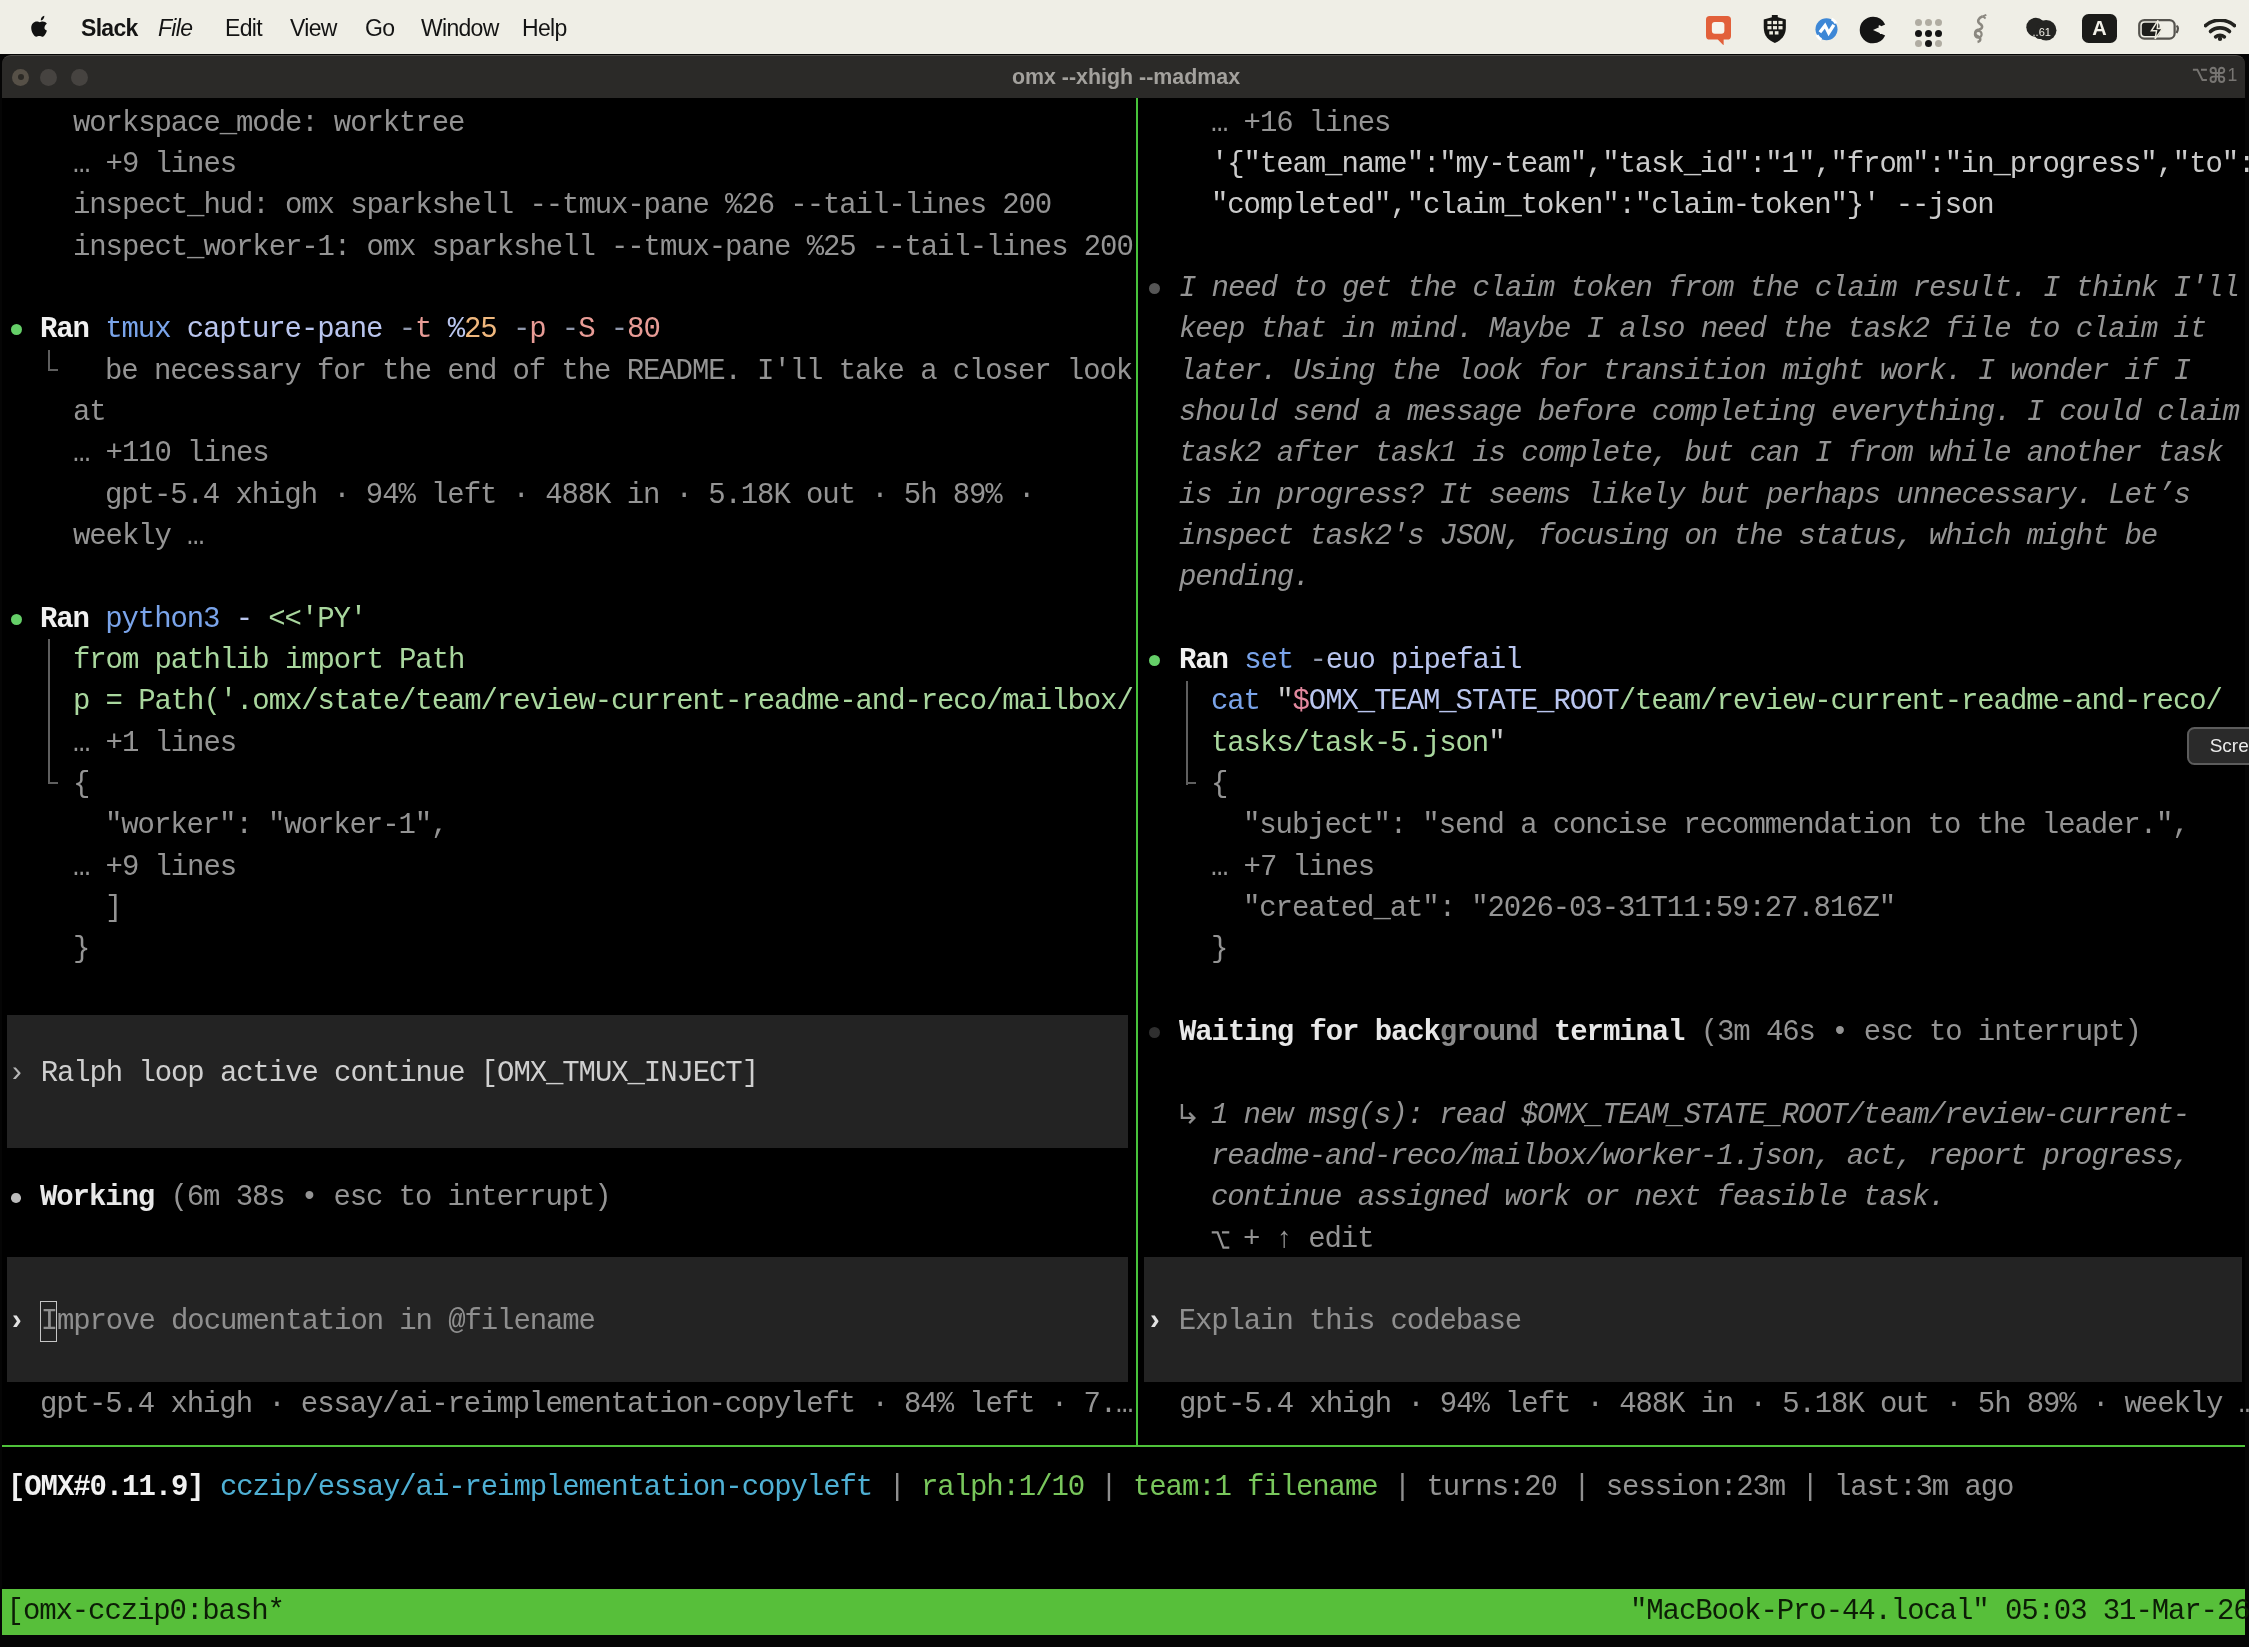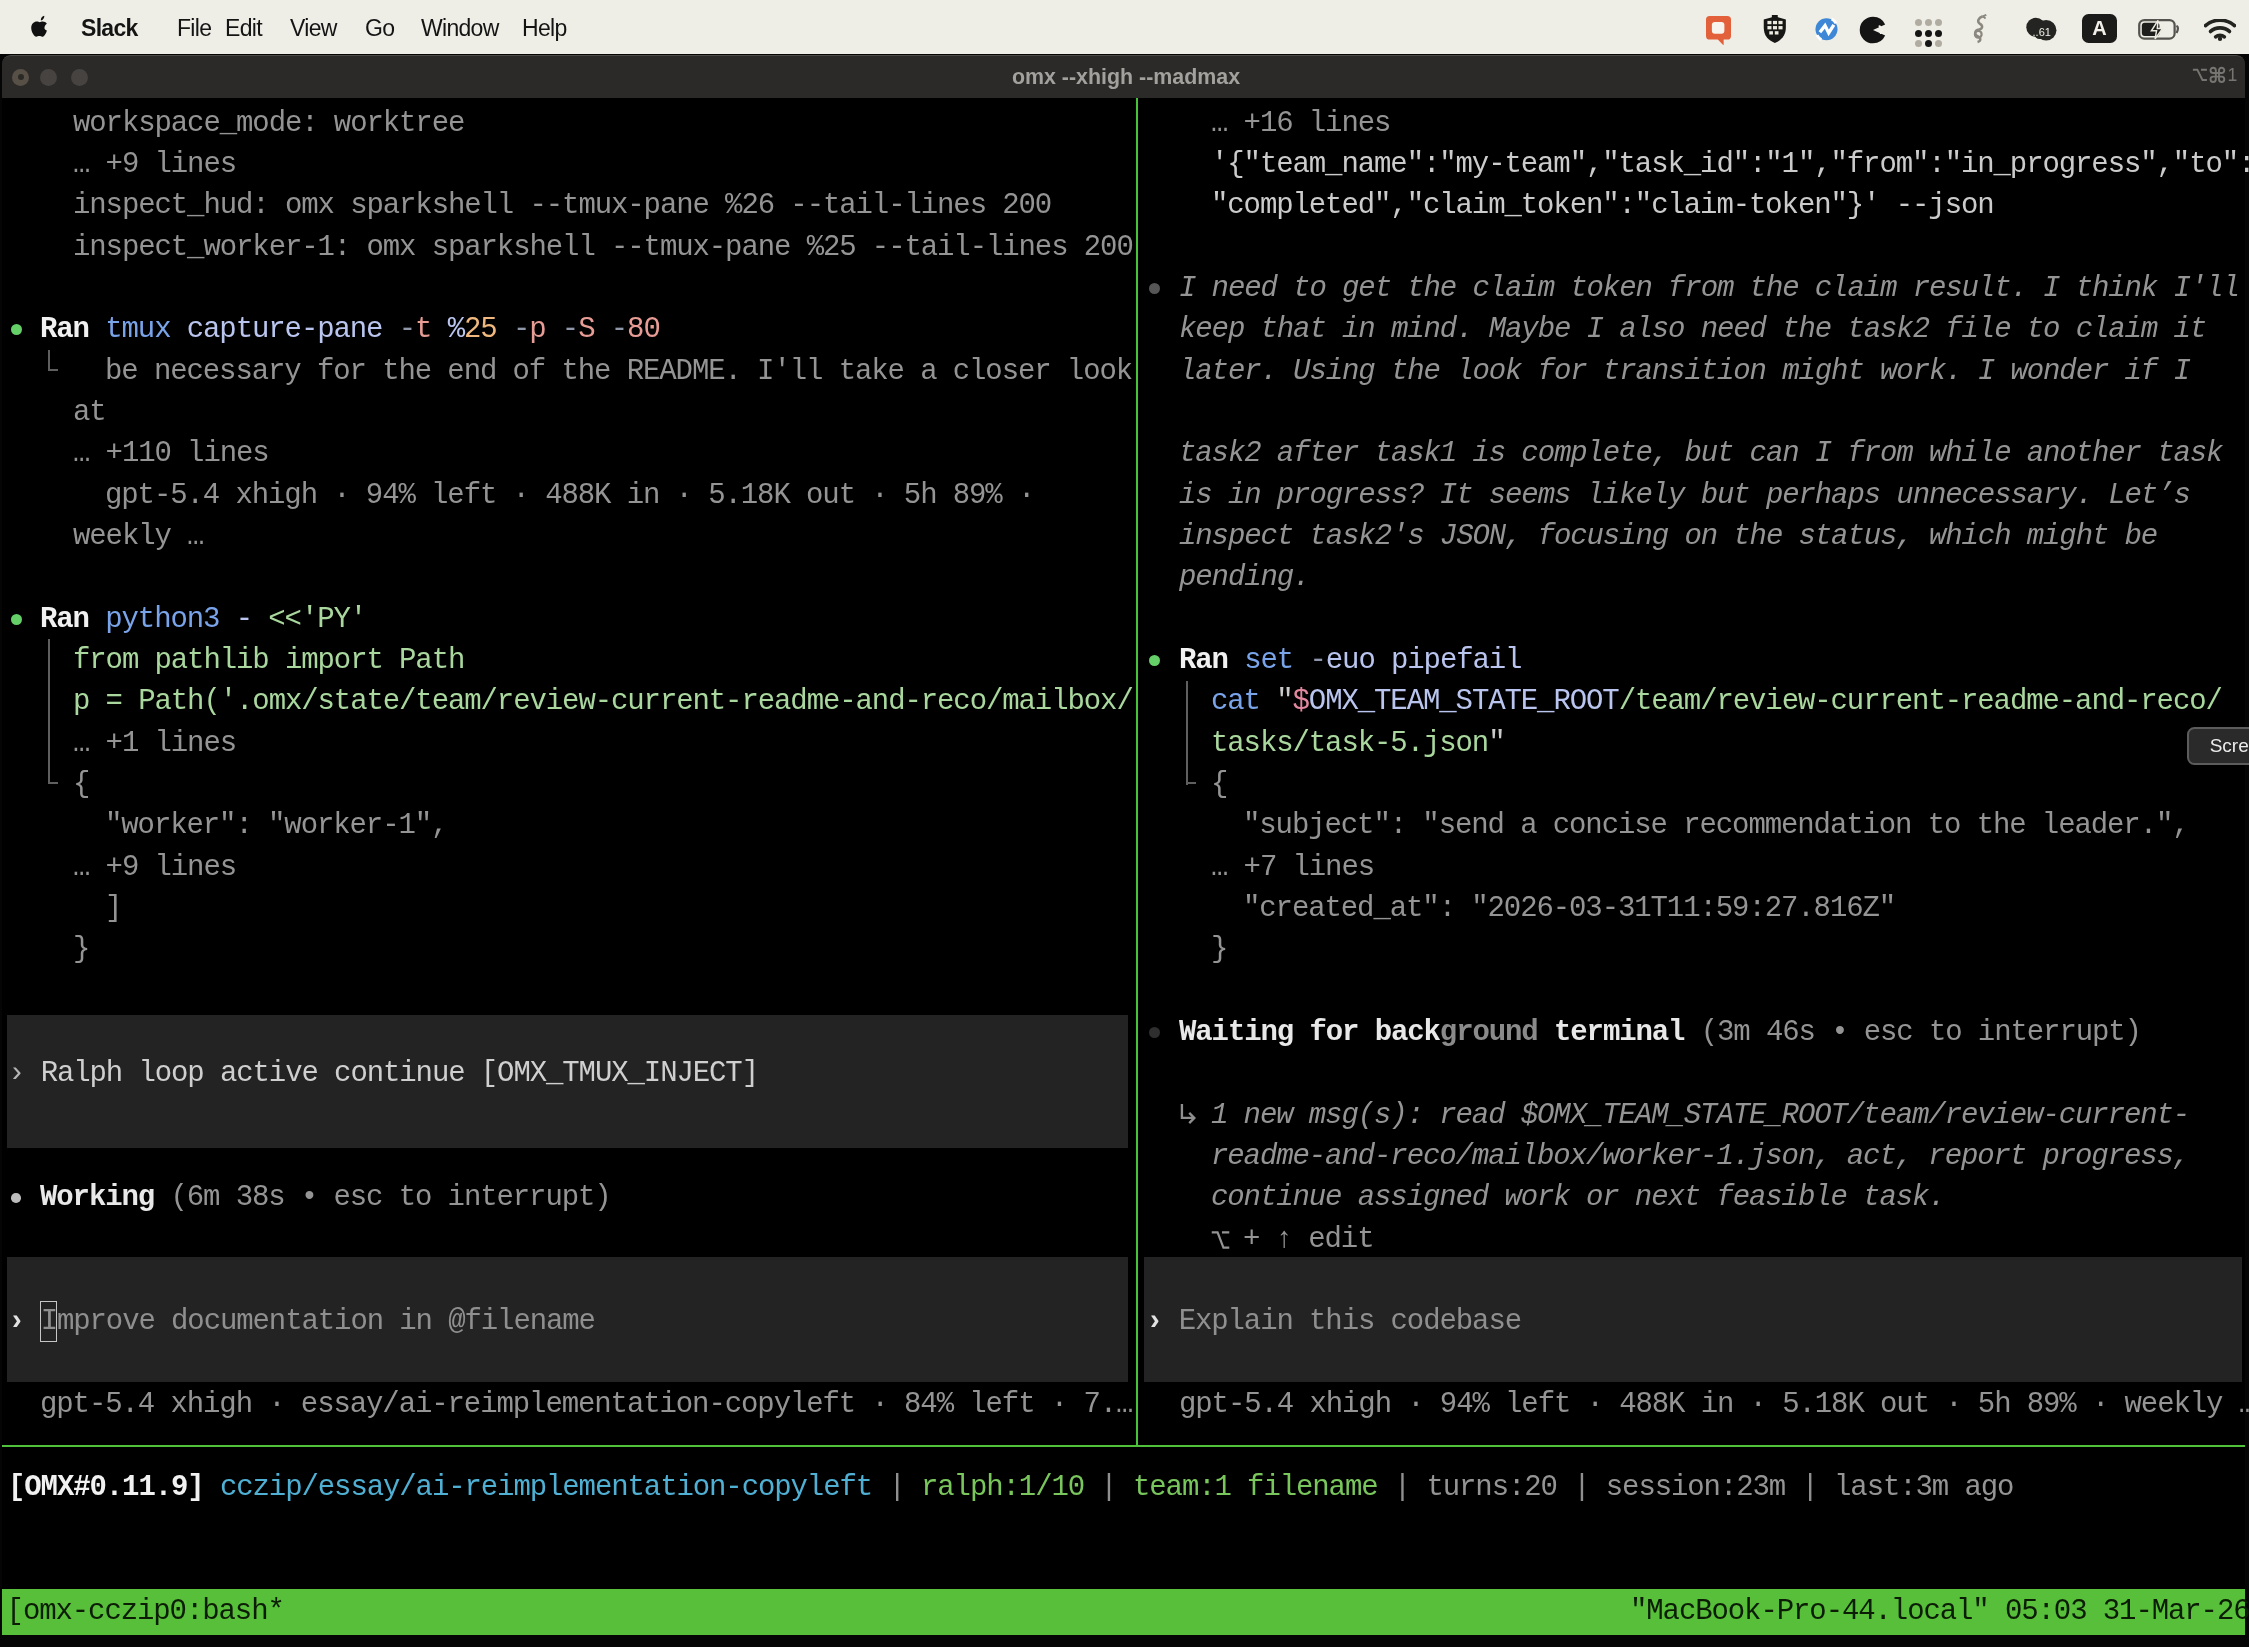--- a/index.html
+++ b/index.html
@@ -29,21 +29,21 @@
 </style>
 </head>
 <body>
 <div id="root">
   <div id="menubar">
     <svg class="ic" style="left:29.5px;top:14.8px" width="20" height="26" viewBox="0 0 27 35">
       <path fill="#111" d="M22.8 18.4c0-3.2 1.7-5.7 4-7.2-1.6-2.2-4-3.6-6.8-3.6-2 0-3.8 1.2-4.9 1.2-1.1 0-2.9-1.2-5-1.2C5.6 7.6 1 11.5 1 18c0 6.9 5 14.9 8.4 14.9 1.2 0 3-1.2 4.9-1.2 1.9 0 3.3 1.2 4.9 1.2 3.1 0 7-6.2 7.5-10.4-2.4-1-3.9-2.5-3.9-4.1z" transform="scale(0.82) translate(1,3)"></path>
       <path fill="#111" d="M18.3 0c0.4 2.8-2 6-4.6 6.3-0.5-3 2.1-6 4.6-6.3z" transform="translate(1,1)"></path>
     </svg>
     <div class="m" style="left:81px;font-weight:bold;">Slack</div>
-    <div class="m" style="left:177px;">File</div>
+    <div class="m" style="left:158px;font-style:italic;">File</div>
     <div class="m" style="left:225px;">Edit</div>
     <div class="m" style="left:290px;">View</div>
     <div class="m" style="left:365px;">Go</div>
     <div class="m" style="left:421px;">Window</div>
     <div class="m" style="left:522px;">Help</div>
     <svg class="ic" style="left:1706px;top:15.5px" width="25" height="29.5" viewBox="0 0 34 40">
 <path fill="#e2603a" d="M5 0 h24 a5 5 0 0 1 5 5 v22 a5 5 0 0 1 -5 5 h-5 v8 l-8 -8 h-11 a5 5 0 0 1 -5 -5 v-22 a5 5 0 0 1 5 -5 z"></path>
 <rect x="8" y="8" width="17" height="16" rx="4" fill="#f6f4ec"></rect>
       </svg>
     <svg class="ic" style="left:1763px;top:14.8px" width="23.6" height="28" viewBox="0 0 32 38">
@@ -152,20 +152,21 @@
   <div class="t" style="left:8px;top:1301px"><b style="color:#e2e2e2">›</b> <span class="dim">Improve documentation in @filename</span></div>
   <div id="cursor" style="left:40px;top:1301px;width:16.6px;height:41px"></div>
   <div class="t" style="left:40px;top:1384px">gpt-5.4 xhigh · essay/ai-reimplementation-copyleft · 84% left · 7.…</div>
   <div class="t" style="left:1211px;top:103px">… +16 lines</div>
   <div class="t" style="left:1211px;top:144px"><span class="lt">'{"team_name":"my-team","task_id":"1","from":"in_progress","to":</span></div>
   <div class="t" style="left:1211px;top:185px"><span class="lt">"completed","claim_token":"claim-token"}' --json</span></div>
   <div class="dot" style="left:1149px;top:283px;width:11px;height:11px;background:#565656"></div>
   <div class="t it" style="left:1179px;top:268px">I need to get the claim token from the claim result. I think I'll</div>
   <div class="t it" style="left:1179px;top:309px">keep that in mind. Maybe I also need the task2 file to claim it</div>
   <div class="t it" style="left:1179px;top:351px">later. Using the look for transition might work. I wonder if I</div>
+  <div class="t it" style="left:1179px;top:392px">should send a message before completing everything. I could claim</div>
   <div class="t it" style="left:1179px;top:433px">task2 after task1 is complete, but can I from while another task</div>
   <div class="t it" style="left:1179px;top:475px">is in progress? It seems likely but perhaps unnecessary. Let’s</div>
   <div class="t it" style="left:1179px;top:516px">inspect task2's JSON, focusing on the status, which might be</div>
   <div class="t it" style="left:1179px;top:557px">pending.</div>
   <div class="dot" style="left:1149px;top:655px;width:11px;height:11px;background:#65cf68"></div>
   <div class="t" style="left:1179px;top:640px"><b>Ran</b> <span class="blue">set</span> <span class="slate">-</span><span class="peri">euo pipefail</span></div>
   <div class="conn" style="left:1186px;top:681px;width:1.8px;height:104px"></div>
   <div class="conn" style="left:1186px;top:782px;width:9.6px;height:1.8px"></div>
   <div class="t" style="left:1211px;top:681px"><span class="blue">cat</span> <span class="lt">"</span><span class="rose">$</span><span class="peri">OMX_TEAM_STATE_ROOT</span><span class="grn">/team/review-current-readme-and-reco/</span></div>
   <div class="t" style="left:1211px;top:723px"><span class="grn">tasks/task-5.json</span><span class="lt">"</span></div>

